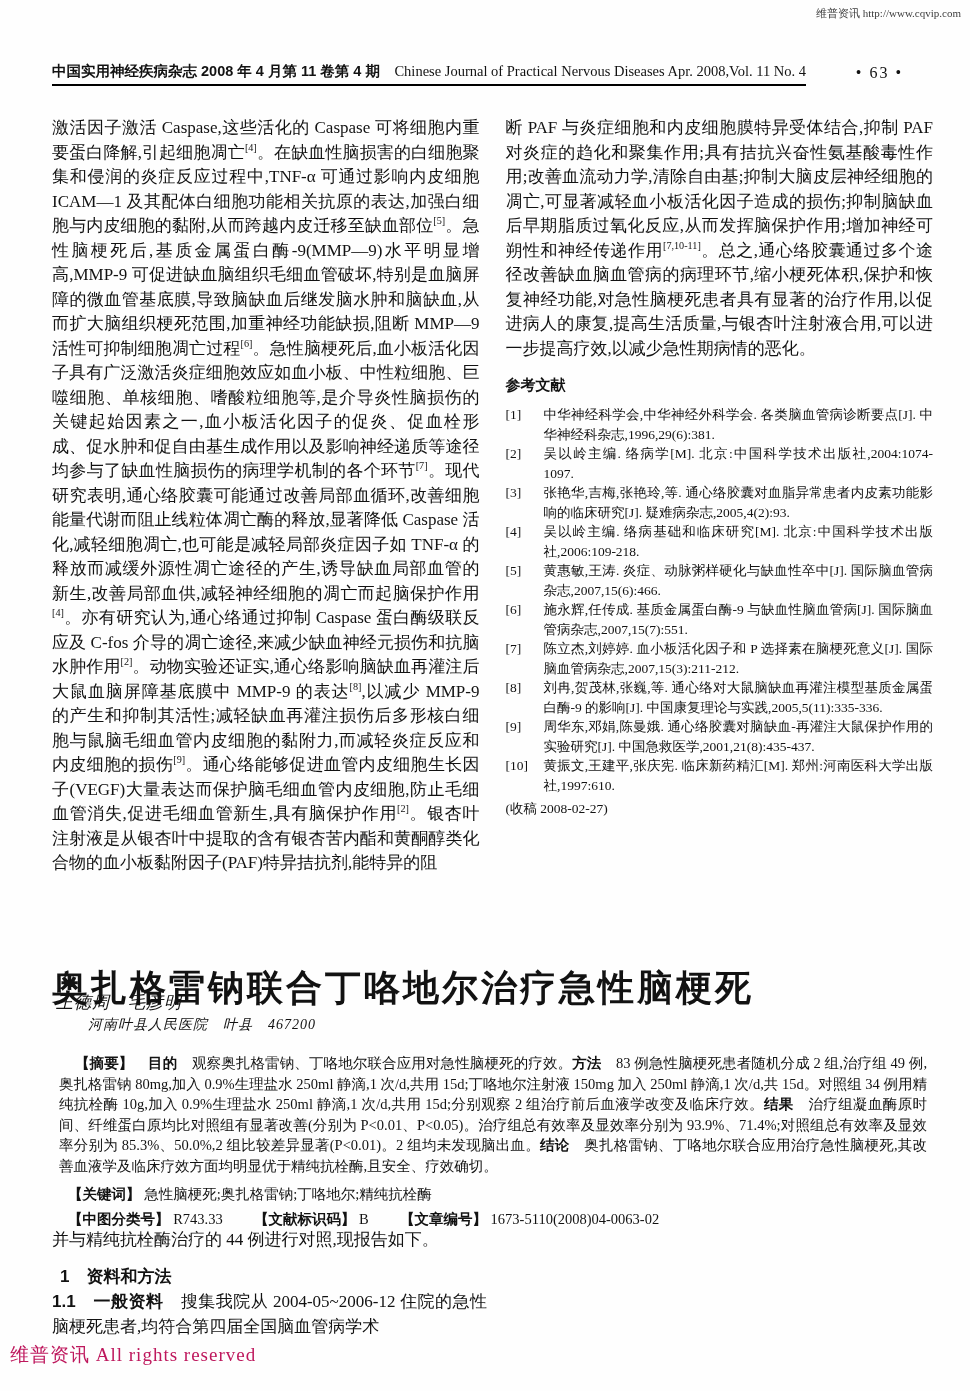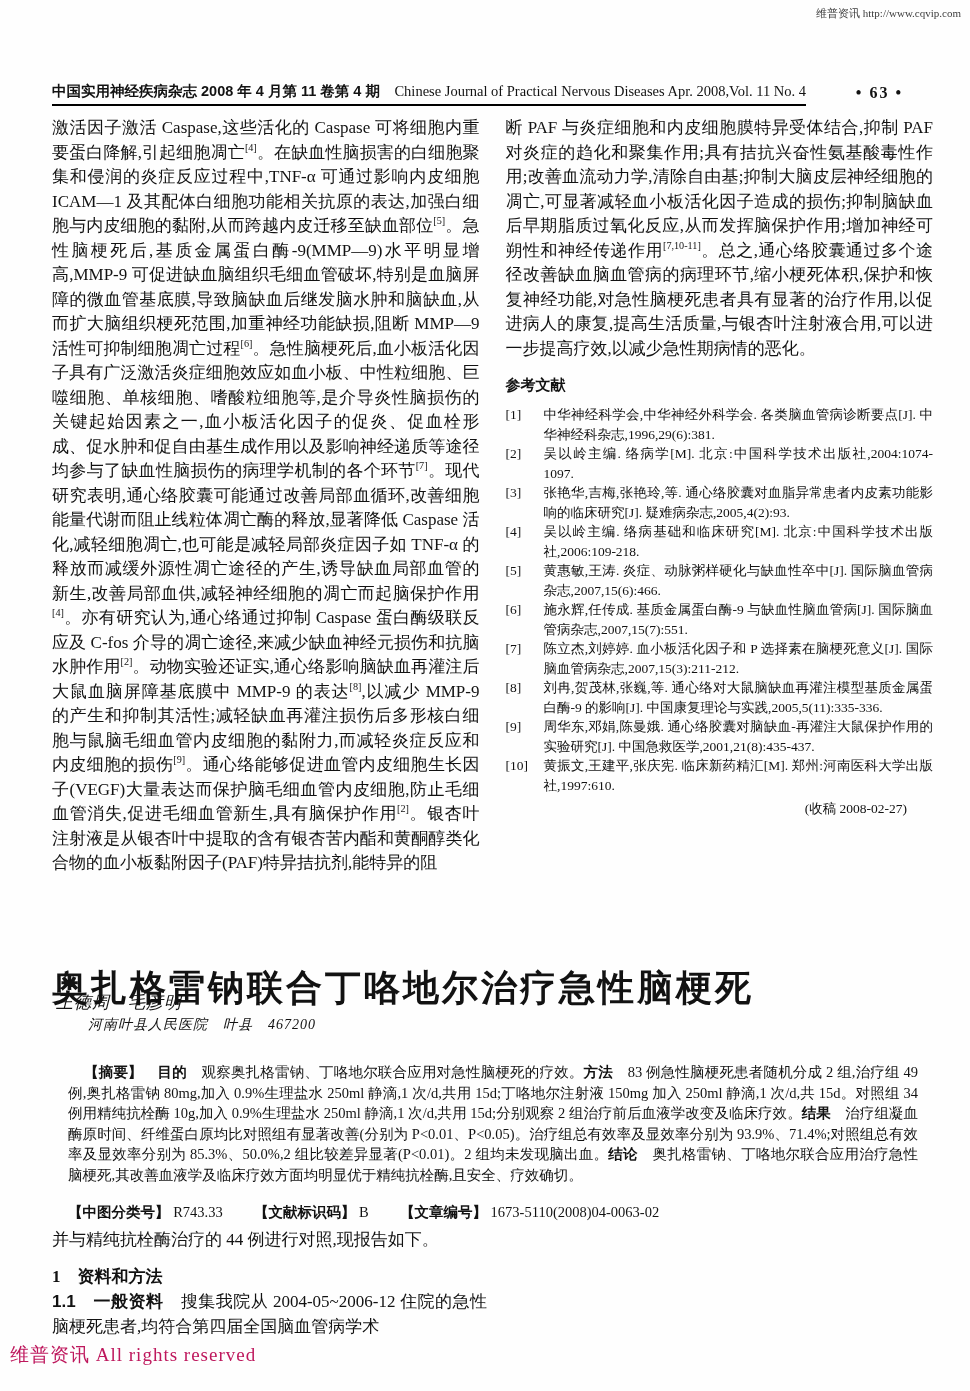--- a/index.html
+++ b/index.html
@@ -1,56 +1,56 @@
 <!DOCTYPE html>
 <html><head>
 <meta charset="utf-8">
 <style>
   html,body{margin:0;padding:0;background:#ffffff;}
   .page{position:relative;width:970px;height:1391px;background:#fefefe;overflow:hidden;
         font-family:"Liberation Serif","DejaVu Serif",serif;color:#121212;}
 
   .wm-top{position:absolute;top:6px;right:9px;font-size:11px;color:#3c3c3c;}
 
-  .header{position:absolute;top:82px;left:52px;width:881px;display:flex;
+  .header{position:absolute;top:62px;left:52px;width:881px;display:flex;
           justify-content:space-between;align-items:flex-end;}
   .journal{border-bottom:2.5px solid #000;padding-bottom:3px;font-size:14.5px;white-space:nowrap;}
   .journal-cn{font-family:"Liberation Sans","DejaVu Sans",sans-serif;font-weight:bold;}
   .journal-en{font-family:"Liberation Serif","DejaVu Serif",serif;}
-  .pagenum{font-size:16px;padding-right:30px;padding-bottom:4px;letter-spacing:2px;font-weight:bold;}
+  .pagenum{font-size:16px;padding-right:30px;padding-bottom:4px;letter-spacing:2px;}
 
   .cols{position:absolute;left:52px;width:881px;display:flex;gap:26px;}
   .cols1{top:116px;}
   .cols2{top:1228px;}
   .col{width:435px;}
 
   .body-text{font-size:17px;line-height:24.5px;text-align:justify;margin:0;}
   .body-text sup{font-size:0.6em;vertical-align:super;line-height:0;}
   .p-indent{text-indent:2em;}
 
   .refs-heading{font-family:"Liberation Sans","DejaVu Sans",sans-serif;font-weight:bold;
                 font-size:15px;margin:15px 0 10px 0;}
   .ref-row{display:flex;font-size:13.5px;line-height:19.5px;}
   .ref-num{flex:none;width:38px;}
   .ref-text{flex:1;text-align:justify;}
-  .received{font-size:13.5px;line-height:19.5px;text-align:right;padding-right:26px;margin-top:4px;}
+  .received{font-size:13.5px;line-height:19.5px;padding-right:26px;margin-top:4px;}
 
   .title2{position:absolute;top:932px;left:52px;font-family:"Liberation Sans","DejaVu Sans",sans-serif;
           font-weight:bold;font-size:36px;letter-spacing:3px;white-space:nowrap;margin-top:32px;}
   .authors{position:absolute;top:991px;left:56px;font-size:17px;font-style:italic;letter-spacing:1px;}
   .affil{position:absolute;top:1016px;left:68px;font-size:14px;font-style:italic;letter-spacing:1px;margin-left:20px;}
 
   .meta{position:absolute;top:1046px;left:52px;width:882px;font-size:14.5px;line-height:20.6px;}
-  .abstract{text-align:justify;text-indent:16px;margin:16px;}
+  .abstract{text-align:justify;text-indent:16px;margin:7px;}
   .meta-line{padding-left:16px;margin-top:5px;}
   .seg-b,.meta-label{font-family:"Liberation Sans","DejaVu Sans",sans-serif;font-weight:bold;}
   .meta-gap{display:inline-block;width:24px;}
 
-  .sec-heading{font-family:Liberation Serif, serif;font-weight:bold;
-               font-size:17px;line-height:24.5px;margin:12px 0 1px 0;}
+  .sec-heading{font-family:Liberation Sans, sans-serif;font-weight:bold;
+               font-size:17px;line-height:24.5px;margin:12px 0 1px 8px;}
 
   .wm-bottom{position:absolute;top:1342px;left:10px;font-size:19px;color:#be185d;letter-spacing:1px;}
 </style>
 </head>
 <body>
 
 <div class="page">
 
   <div class="wm-top">维普资讯 http://www.cqvip.com</div>
 
@@ -127,20 +127,24 @@
     </div>
   </div>
 
   <h1 class="title2">奥扎格雷钠联合丁咯地尔治疗急性脑梗死</h1>
   <div class="authors">王德周　毛彦明</div>
   <div class="affil">河南叶县人民医院　叶县　467200</div>
 
   <div class="meta">
     <p class="abstract"><span class="seg-b">【摘要】　目的　</span><span>观察奥扎格雷钠、丁咯地尔联合应用对急性脑梗死的疗效。</span><span class="seg-b">方法　</span><span>83 例急性脑梗死患者随机分成 2 组,治疗组 49 例,奥扎格雷钠 80mg,加入 0.9%生理盐水 250ml 静滴,1 次/d,共用 15d;丁咯地尔注射液 150mg 加入 250ml 静滴,1 次/d,共 15d。对照组 34 例用精纯抗栓酶 10g,加入 0.9%生理盐水 250ml 静滴,1 次/d,共用 15d;分别观察 2 组治疗前后血液学改变及临床疗效。</span><span class="seg-b">结果　</span><span>治疗组凝血酶原时间、纤维蛋白原均比对照组有显著改善(分别为 P&lt;0.01、P&lt;0.05)。治疗组总有效率及显效率分别为 93.9%、71.4%;对照组总有效率及显效率分别为 85.3%、50.0%,2 组比较差异显著(P&lt;0.01)。2 组均未发现脑出血。</span><span class="seg-b">结论　</span><span>奥扎格雷钠、丁咯地尔联合应用治疗急性脑梗死,其改善血液学及临床疗效方面均明显优于精纯抗栓酶,且安全、疗效确切。</span></p>
     <div class="meta-line">
+      <span class="meta-label">【关键词】</span>
+      <span>急性脑梗死;奥扎格雷钠;丁咯地尔;精纯抗栓酶</span>
+    </div>
+    <div class="meta-line">
       <span class="meta-label">【中图分类号】</span>
       <span>R743.33</span>
       <span class="meta-gap"></span>
       <span class="meta-label">【文献标识码】</span>
       <span>B</span>
       <span class="meta-gap"></span>
       <span class="meta-label">【文章编号】</span>
       <span>1673-5110(2008)04-0063-02</span>
     </div>
   </div>

